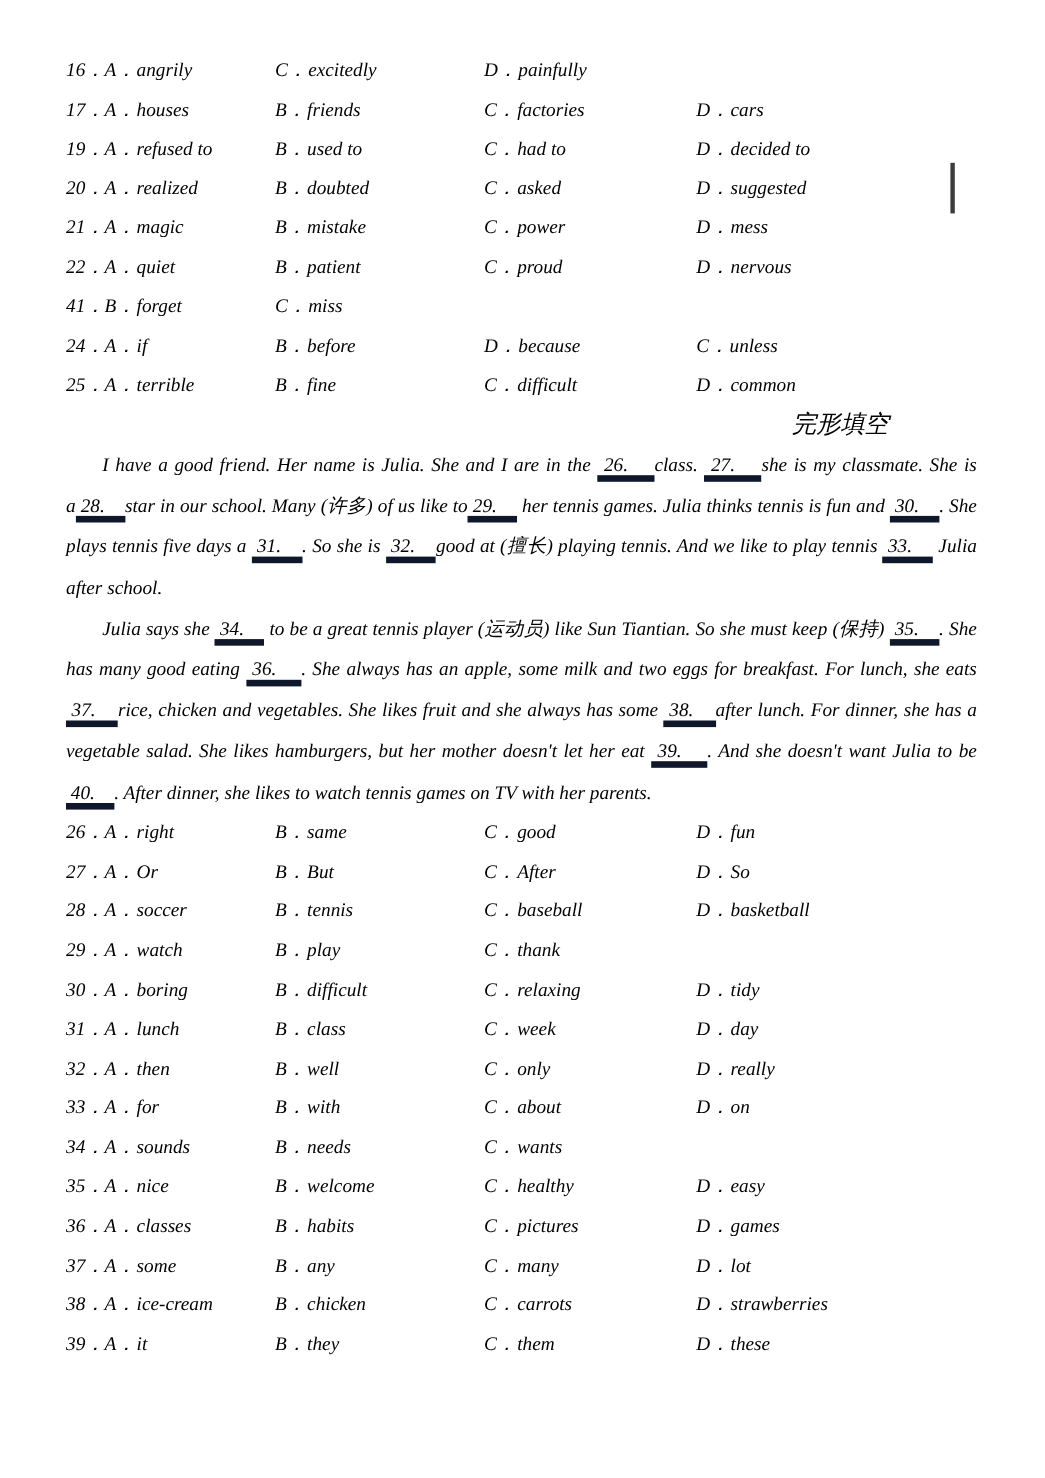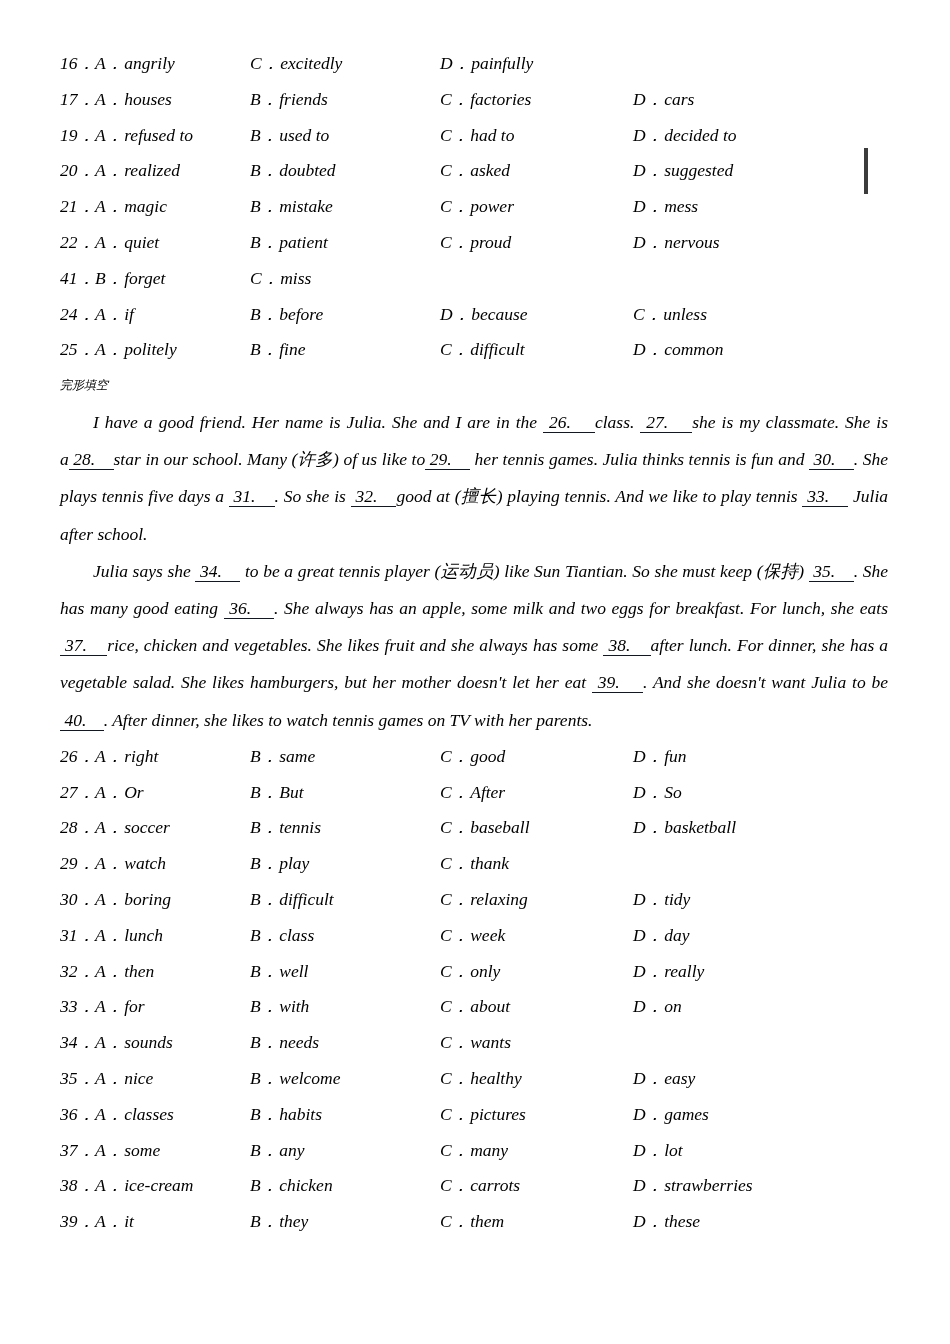--- a/index.html
+++ b/index.html
@@ -23,33 +23,34 @@
     display: grid;
     grid-template-columns: 35px 155px 190px 193px 1fr;
     align-items: baseline;
     height: 35.8px;
     line-height: 35.8px;
     white-space: nowrap;
   }
   .q-num { display: inline-block; }
   .q-opt .opt-label { margin-right: 1px; }
   .section-title {
-    font-size: 12px;
+    font-size: 22px;
     font-weight: normal;
     height: 35.8px;
     line-height: 35.8px;
+    text-align: right;
   }
   .cloze-passage { width: 828px; }
   .cloze-para {
     text-align: justify;
     text-indent: 33px;
     line-height: 37.2px;
   }
   .blank {
-    border-bottom: 1px solid #0f172a;
+    border-bottom: 6px solid #0f172a;
     white-space: pre;
   }
   .scroll-mark {
     position: absolute;
     right: 0;
     top: 148px;
     width: 4px;
     height: 46px;
     background: #3c3c3c;
   }
@@ -117,21 +118,21 @@
   <div class="q-row">
     <span class="q-num">24．</span>
     <span class="q-opt"><span class="opt-label">A．</span><span class="opt-text">if</span></span>
     <span class="q-opt"><span class="opt-label">B．</span><span class="opt-text">before</span></span>
     <span class="q-opt"><span class="opt-label">D．</span><span class="opt-text">because</span></span>
     <span class="q-opt"><span class="opt-label">C．</span><span class="opt-text">unless</span></span>
   </div>
 
   <div class="q-row">
     <span class="q-num">25．</span>
-    <span class="q-opt"><span class="opt-label">A．</span><span class="opt-text">politely</span></span>
+    <span class="q-opt"><span class="opt-label">A．</span><span class="opt-text">terrible</span></span>
     <span class="q-opt"><span class="opt-label">B．</span><span class="opt-text">fine</span></span>
     <span class="q-opt"><span class="opt-label">C．</span><span class="opt-text">difficult</span></span>
     <span class="q-opt"><span class="opt-label">D．</span><span class="opt-text">common</span></span>
   </div>
 </section>
 
   <h2 class="section-title">完形填空</h2>
 
   <div class="cloze-passage" id="cloze-passage">
       <p class="cloze-para"><span>I have a good friend. Her name is Julia. She and I are in the </span><span class="blank">&nbsp;26.&nbsp;&nbsp;&nbsp;&nbsp;</span><span>class. </span><span class="blank">&nbsp;27.&nbsp;&nbsp;&nbsp;&nbsp;</span><span>she is my classmate. She is a</span><span class="blank">&nbsp;28.&nbsp;&nbsp;&nbsp;&nbsp;</span><span>star in our school. Many (许多) of us like to</span><span class="blank">&nbsp;29.&nbsp;&nbsp;&nbsp;&nbsp;</span><span> her tennis games. Julia thinks tennis is fun and </span><span class="blank">&nbsp;30.&nbsp;&nbsp;&nbsp;&nbsp;</span><span>. She plays tennis five days a </span><span class="blank">&nbsp;31.&nbsp;&nbsp;&nbsp;&nbsp;</span><span>. So she is </span><span class="blank">&nbsp;32.&nbsp;&nbsp;&nbsp;&nbsp;</span><span>good at (擅长) playing tennis. And we like to play tennis </span><span class="blank">&nbsp;33.&nbsp;&nbsp;&nbsp;&nbsp;</span><span> Julia after school.</span></p>

